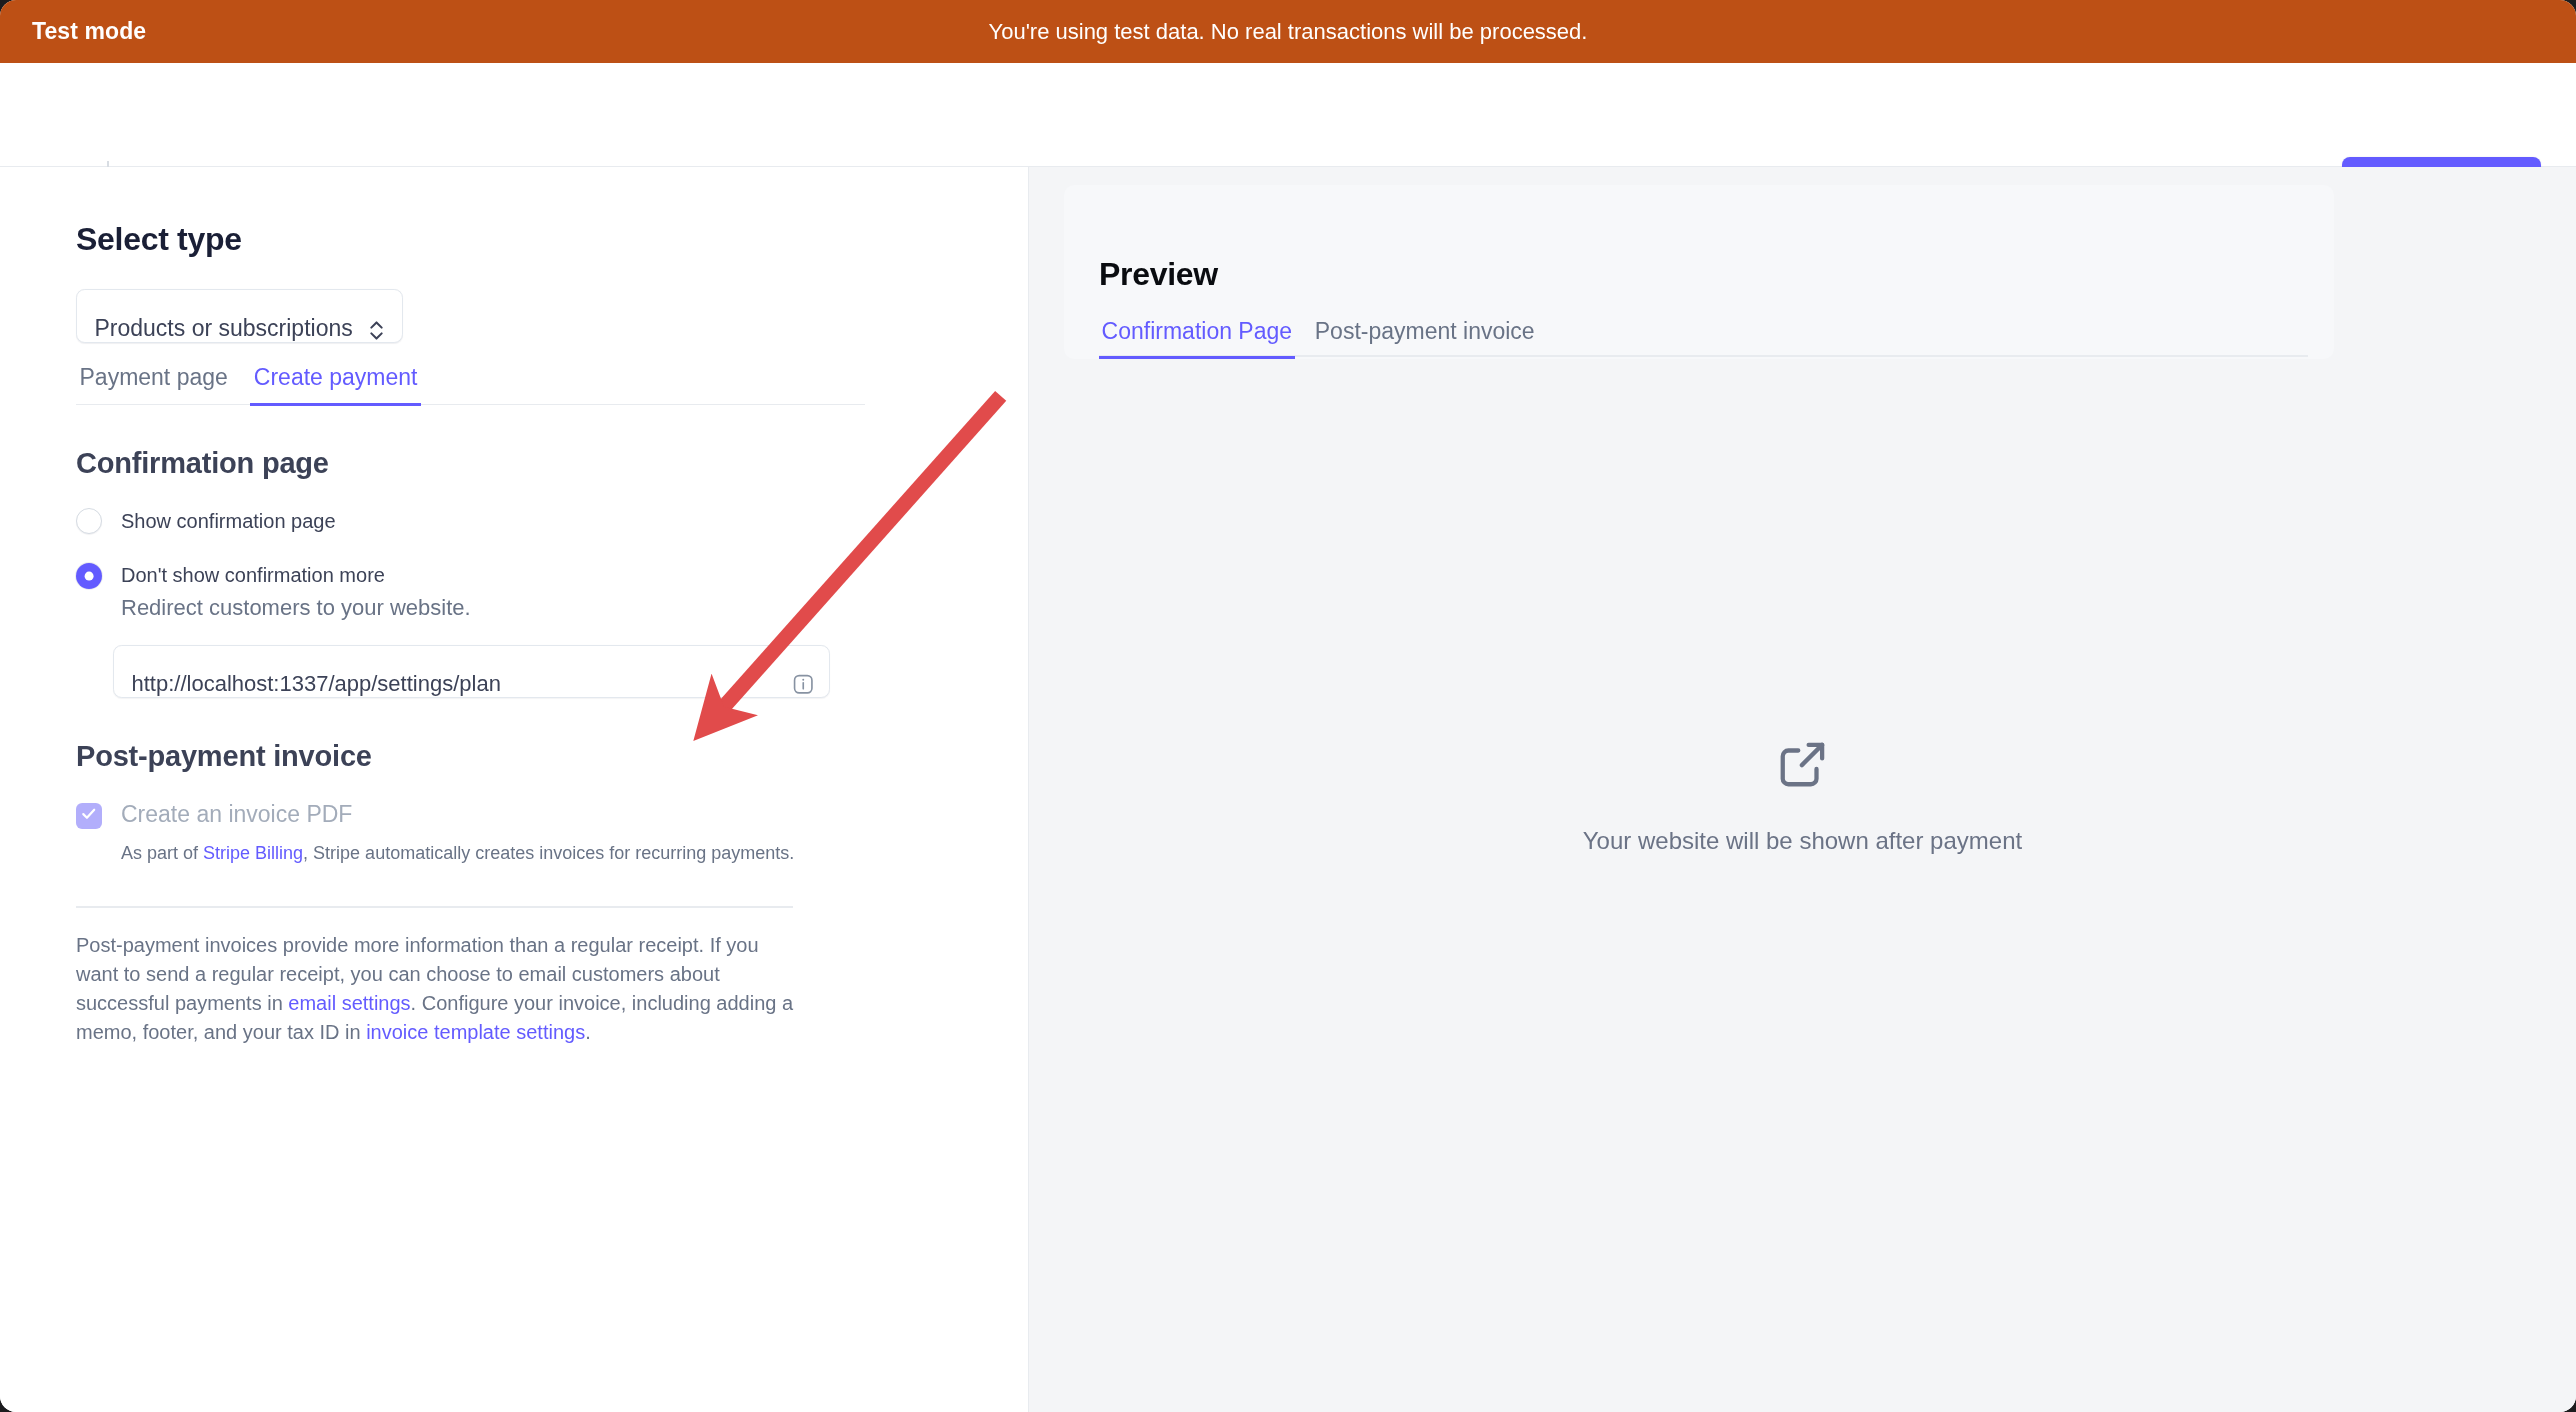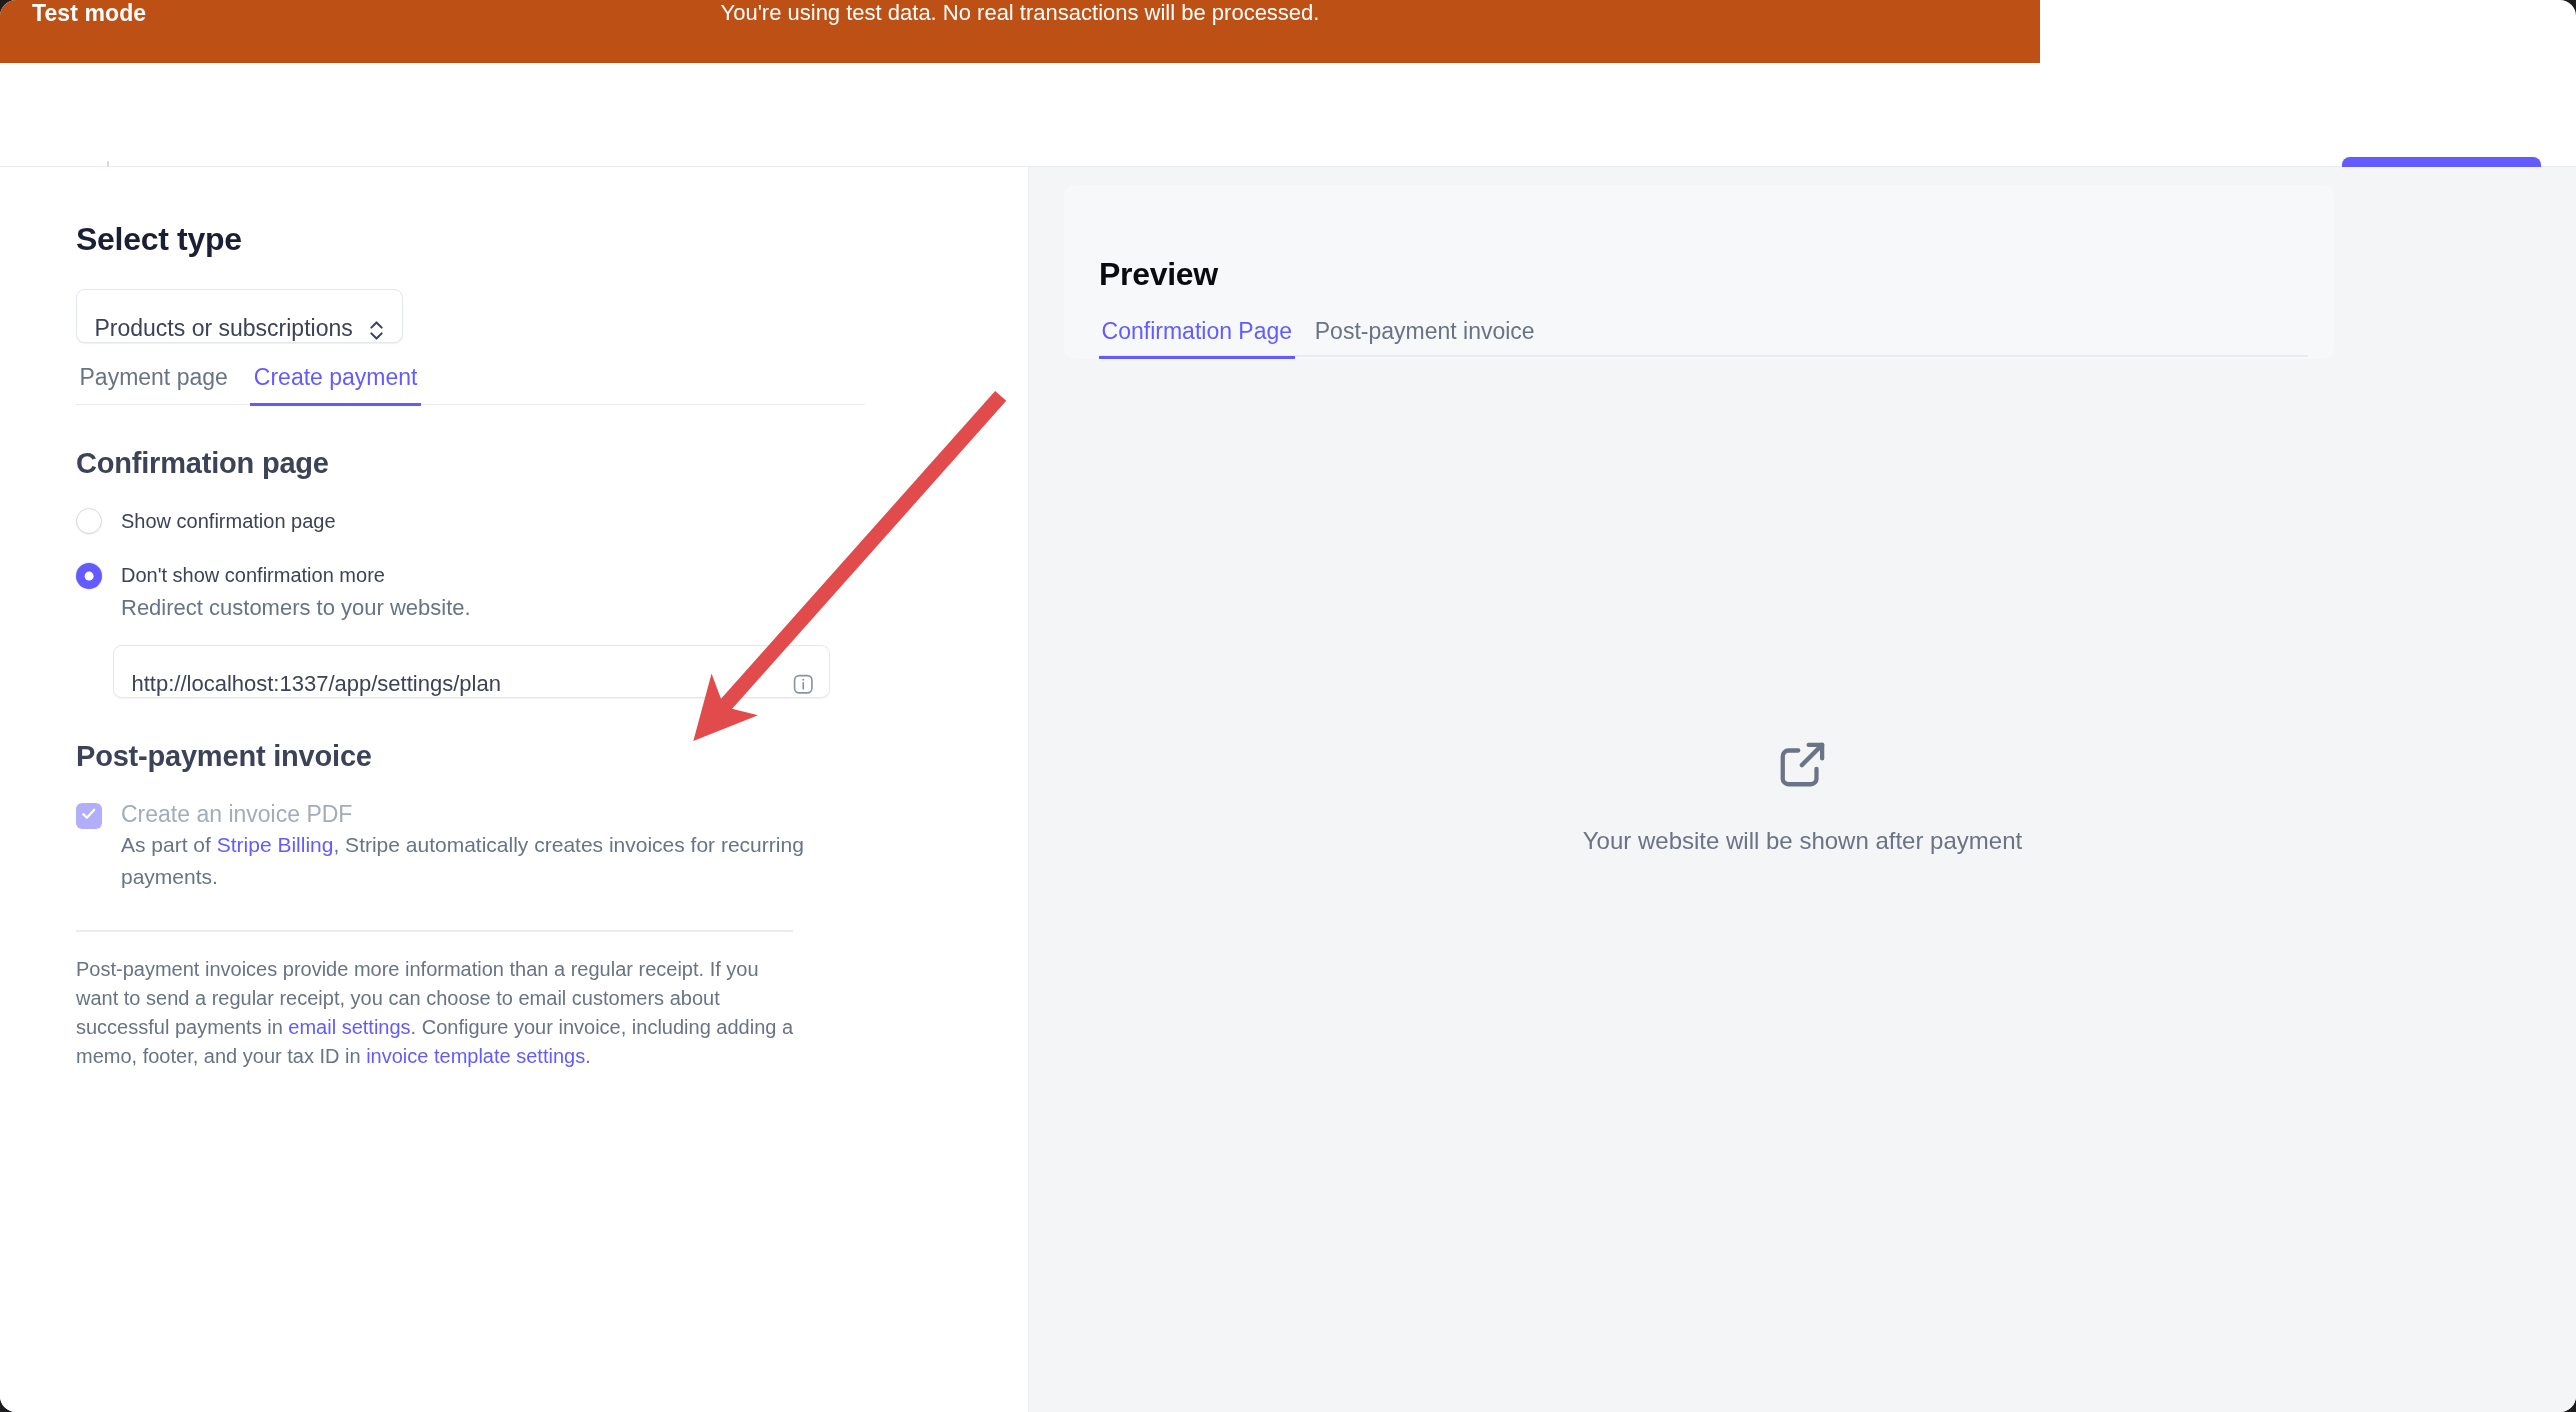--- a/index.html
+++ b/index.html
@@ -18,25 +18,26 @@
     height: 1412px;
     background: #ffffff;
     border-radius: 16px;
     overflow: hidden;
   }
 
   
   .testmode-banner {
     position: absolute;
     top: 0; left: 0;
-    width: 2040px;
+    width: 2576px;
     height: 63px;
     background: #bd5015;
     color: #ffffff;
     display: flex;
+    align-items: center;
   }
   .testmode-label {
     position: absolute;
     left: 32px;
     font-size: 23px;
     font-weight: 700;
     letter-spacing: 0.1px;
     color: #ffffff;
     white-space: nowrap;
   }
@@ -280,24 +281,24 @@
     display: flex; align-items: center; justify-content: center;
     margin-top: 3.5px;
   }
   .check-texts { margin-left: 19px; width: 701px; }
   .check-label {
     font-size: 23px;
     color: #a3acba;
     line-height: 30px;
   }
   .check-sub {
-    font-size: 21px;
+    font-size: 18px;
     color: #697386;
     line-height: 32px;
-    margin-top: 0;
+    margin-top: 8px;
   }
   .link-inline {
     color: #635bff;
     text-decoration: none;
     cursor: pointer;
   }
 
   .hr-rule {
     margin-top: 37px;
     width: 717px;

